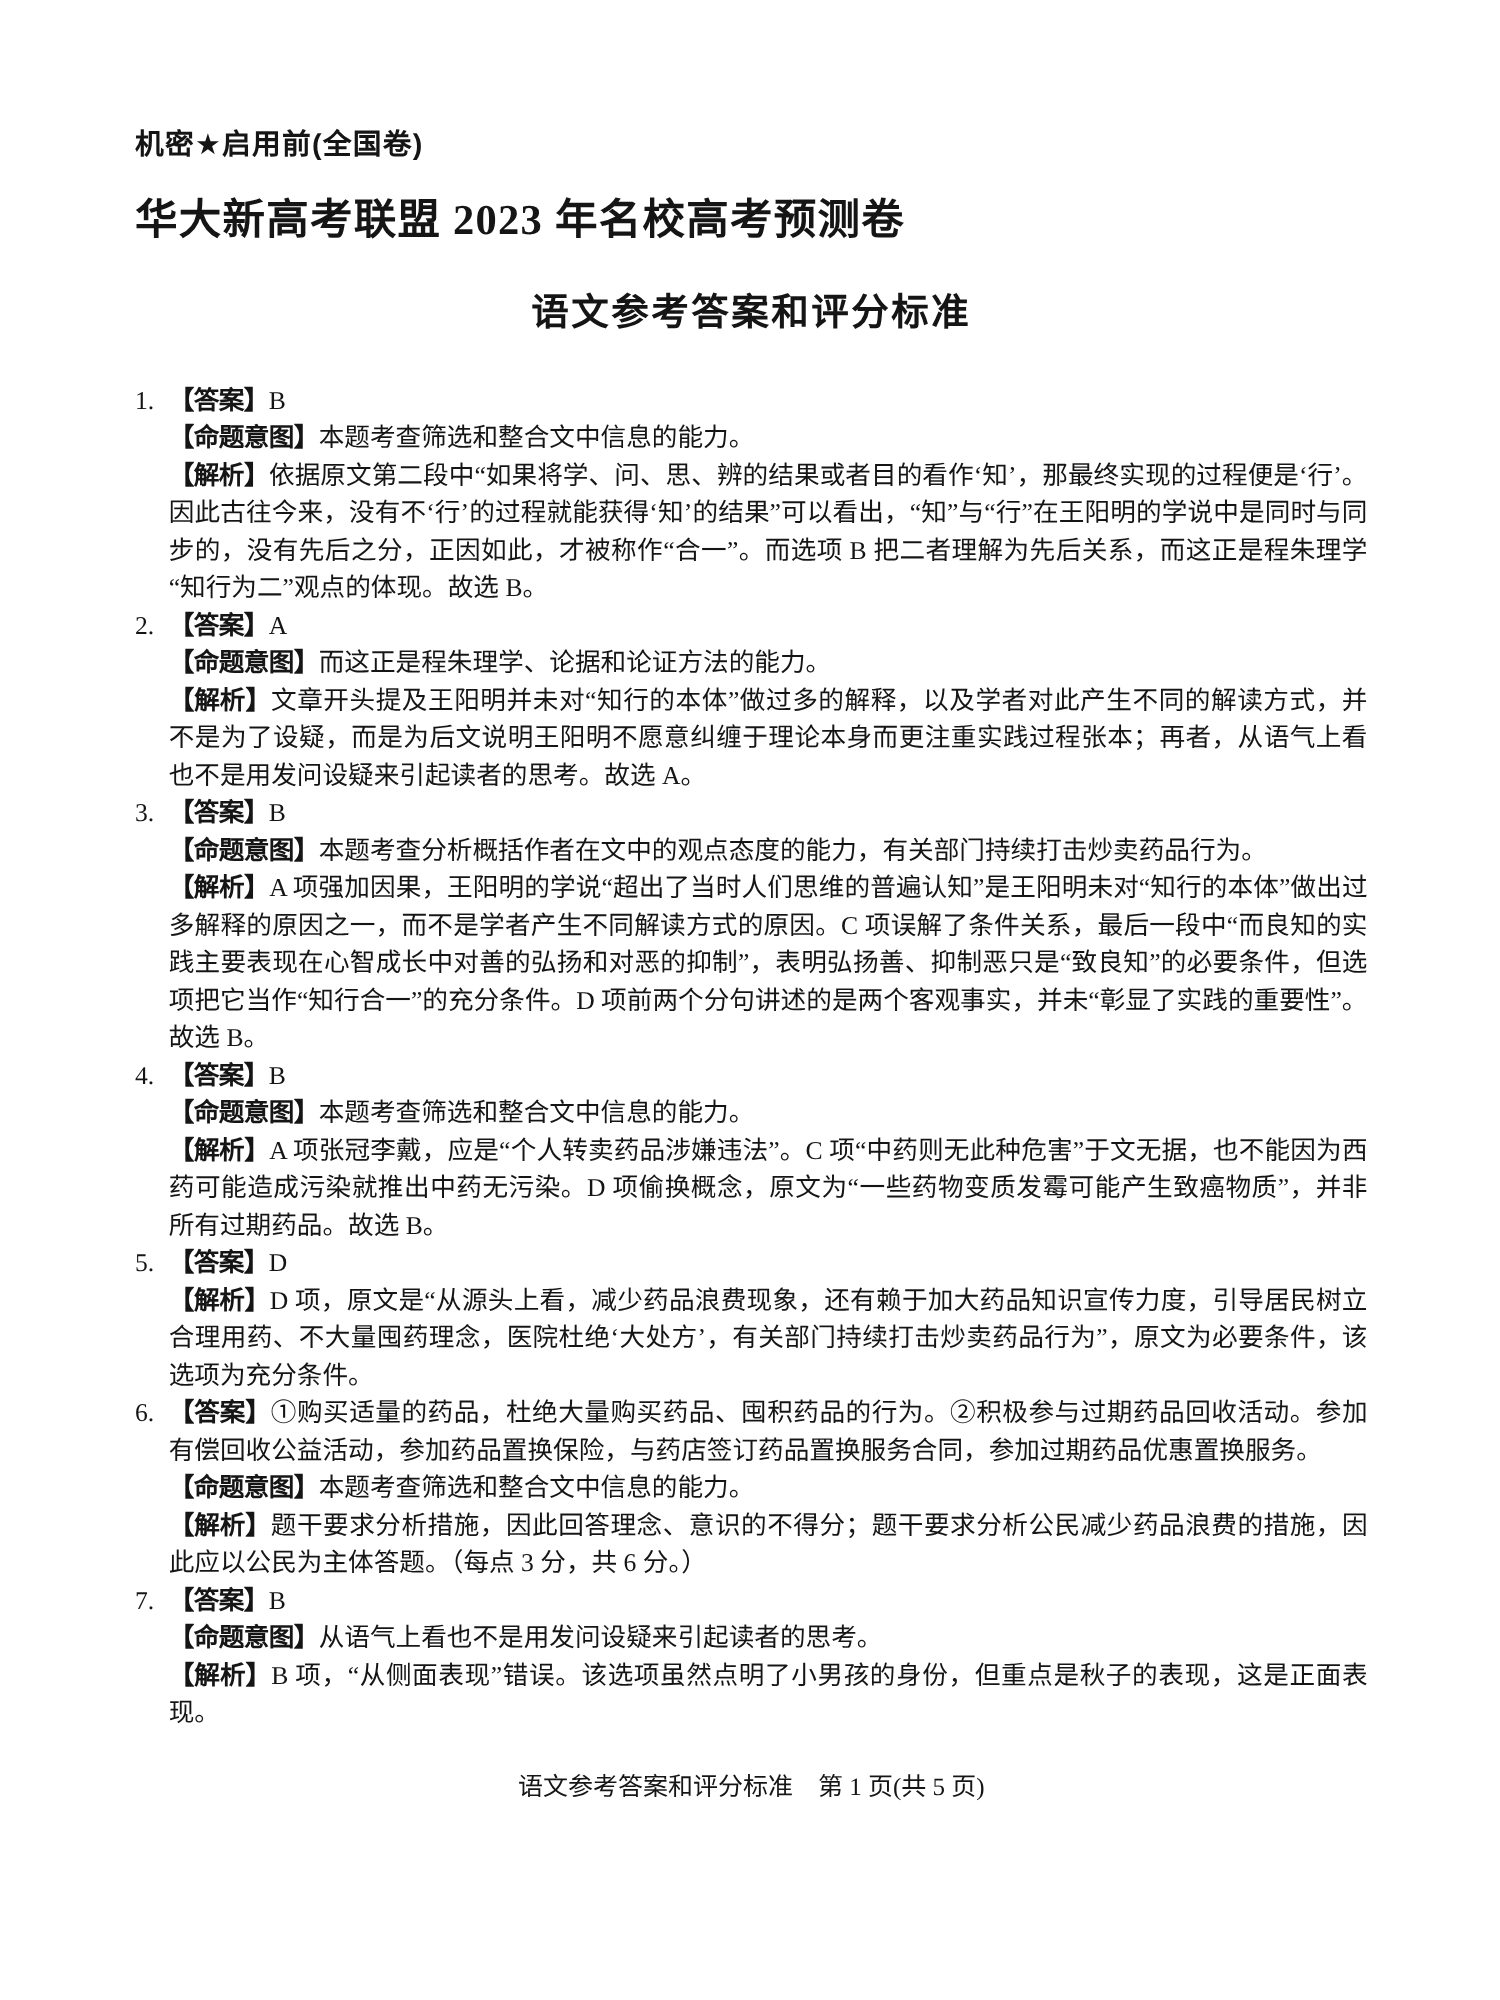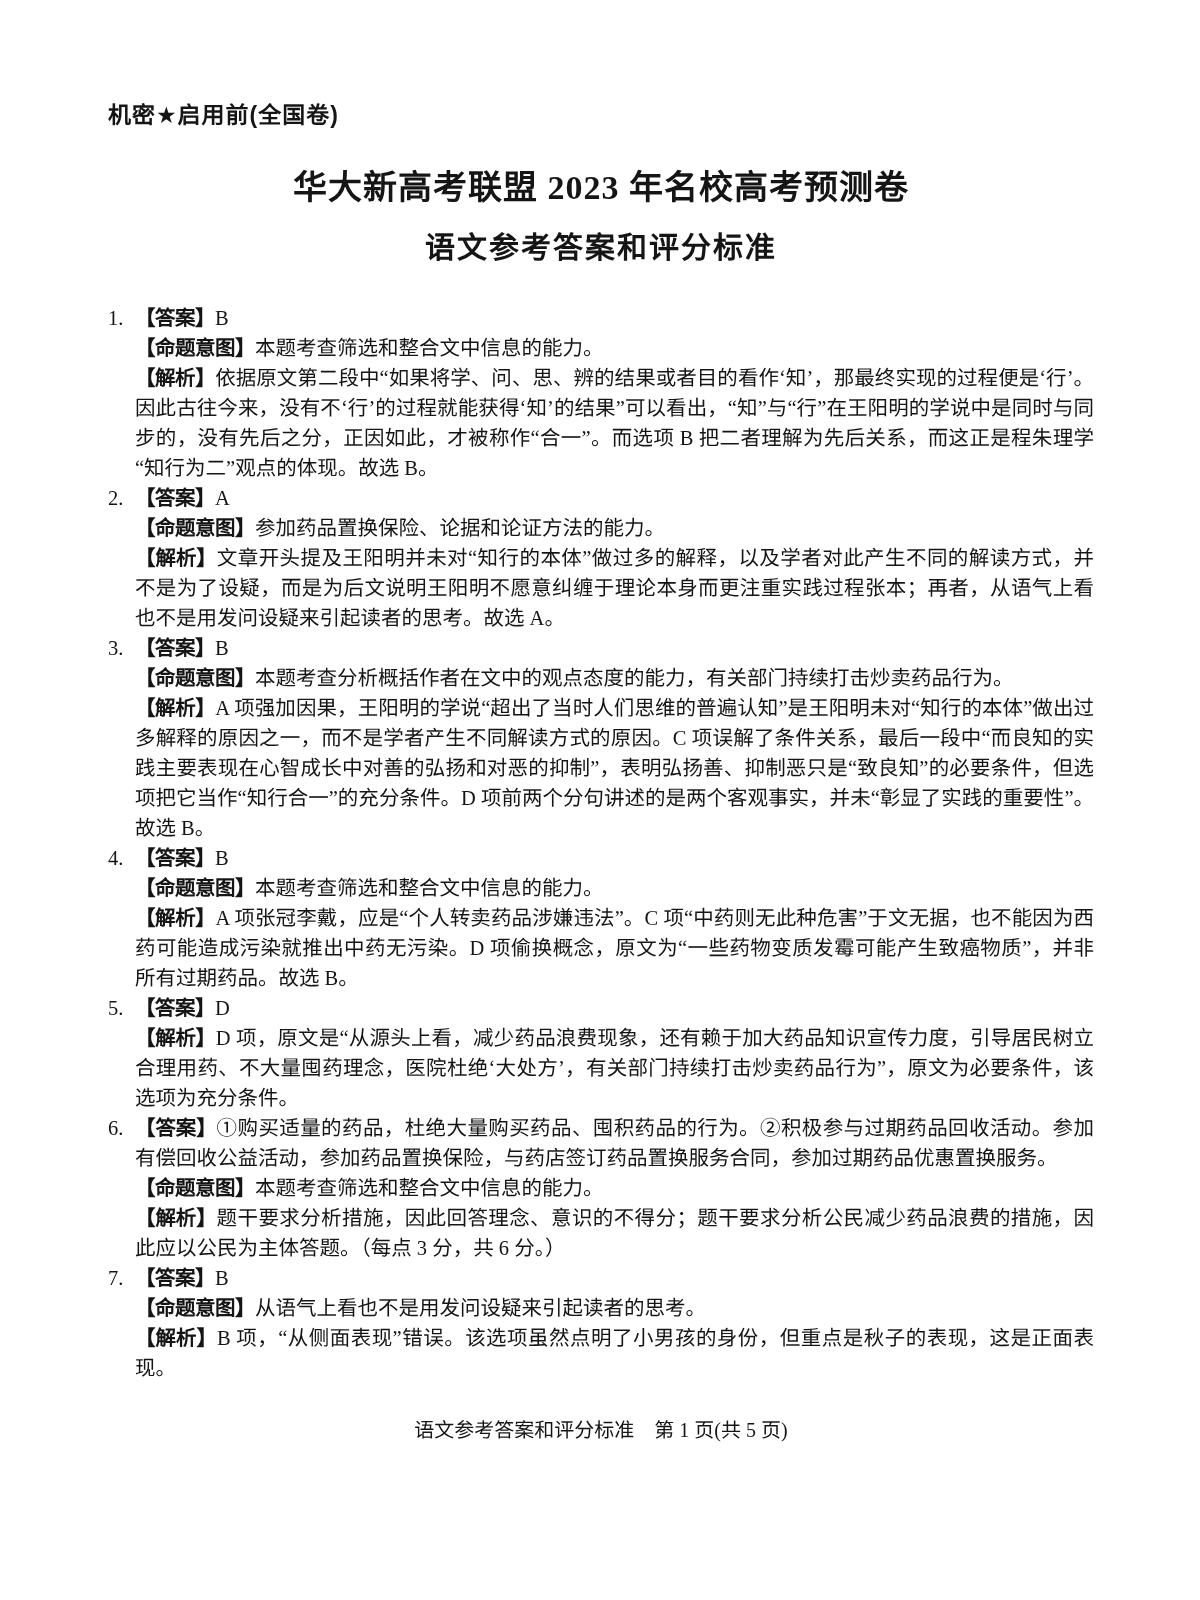--- a/index.html
+++ b/index.html
@@ -23,29 +23,29 @@
     width: 986px;
   }
   .classification {
     font-family: "Liberation Sans", "DejaVu Sans", sans-serif;
     font-weight: bold;
     font-size: 23px;
     line-height: 26px;
     letter-spacing: 1px;
   }
   .doc-title {
-    margin-top: 39px;
-    text-align: center;
+    margin-top: 28px;
+    text-align: left;
     font-size: 34px;
     line-height: 42px;
     font-weight: 600;
     letter-spacing: 1px;
   }
   .doc-subtitle {
-    margin-top: 19px;
+    margin-top: 33px;
     text-align: center;
     font-family: "Liberation Sans", "DejaVu Sans", sans-serif;
     font-weight: bold;
     font-size: 30px;
     line-height: 40px;
     letter-spacing: 2px;
   }
   .answers {
     margin-top: 35px;
     font-size: 20.5px;
@@ -97,21 +97,21 @@
       <div class="item">
         <span class="item-num">1.</span>
         <p><b class="label">【答案】</b><span>B</span></p>
         <p><b class="label">【命题意图】</b><span>本题考查筛选和整合文中信息的能力。</span></p>
         <p><b class="label">【解析】</b><span>依据原文第二段中“如果将学、问、思、辨的结果或者目的看作‘知’，那最终实现的过程便是‘行’。因此古往今来，没有不‘行’的过程就能获得‘知’的结果”可以看出，“知”与“行”在王阳明的学说中是同时与同步的，没有先后之分，正因如此，才被称作“合一”。而选项 B 把二者理解为先后关系，而这正是程朱理学“知行为二”观点的体现。故选 B。</span></p>
       </div>
 
       <div class="item">
         <span class="item-num">2.</span>
         <p><b class="label">【答案】</b><span>A</span></p>
-        <p><b class="label">【命题意图】</b><span>参加药品置换保险、论据和论证方法的能力。</span></p>
+        <p><b class="label">【命题意图】</b><span>而这正是程朱理学、论据和论证方法的能力。</span></p>
         <p><b class="label">【解析】</b><span>文章开头提及王阳明并未对“知行的本体”做过多的解释，以及学者对此产生不同的解读方式，并不是为了设疑，而是为后文说明王阳明不愿意纠缠于理论本身而更注重实践过程张本；再者，从语气上看也不是用发问设疑来引起读者的思考。故选 A。</span></p>
       </div>
 
       <div class="item">
         <span class="item-num">3.</span>
         <p><b class="label">【答案】</b><span>B</span></p>
         <p><b class="label">【命题意图】</b><span>本题考查分析概括作者在文中的观点态度的能力，有关部门持续打击炒卖药品行为。</span></p>
         <p><b class="label">【解析】</b><span>A 项强加因果，王阳明的学说“超出了当时人们思维的普遍认知”是王阳明未对“知行的本体”做出过多解释的原因之一，而不是学者产生不同解读方式的原因。C 项误解了条件关系，最后一段中“而良知的实践主要表现在心智成长中对善的弘扬和对恶的抑制”，表明弘扬善、抑制恶只是“致良知”的必要条件，但选项把它当作“知行合一”的充分条件。D 项前两个分句讲述的是两个客观事实，并未“彰显了实践的重要性”。故选 B。</span></p>
       </div>
 

